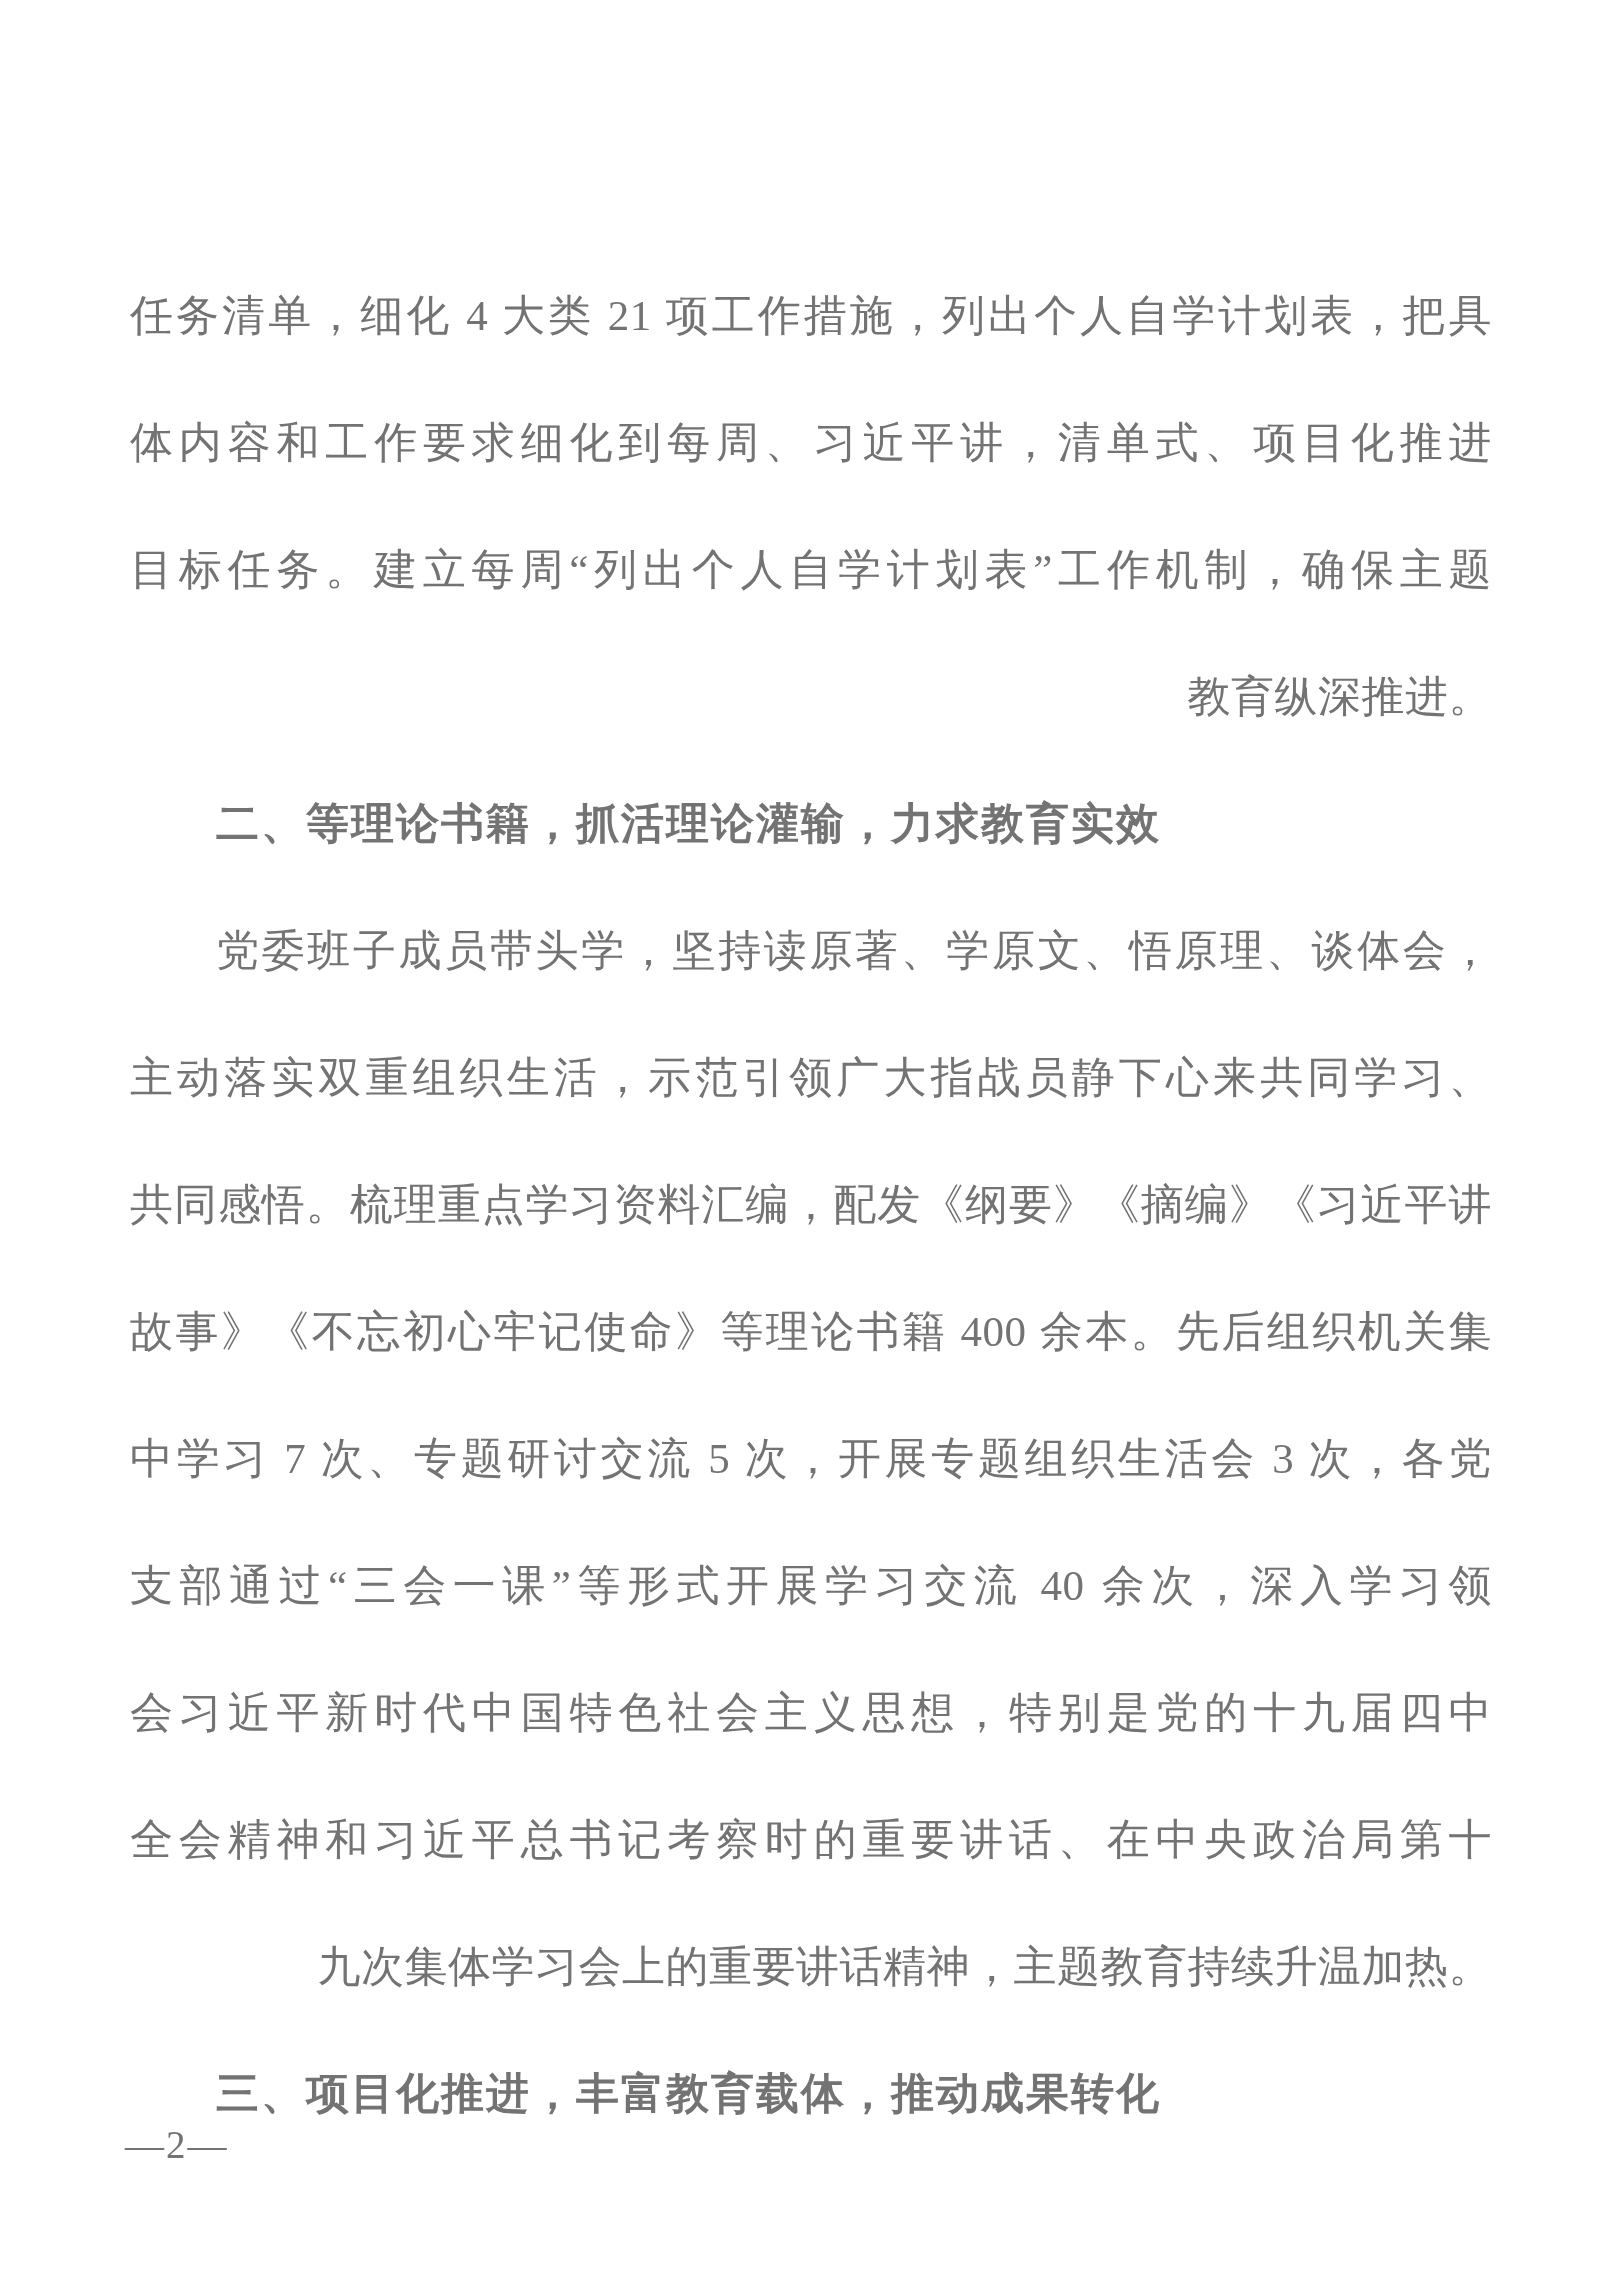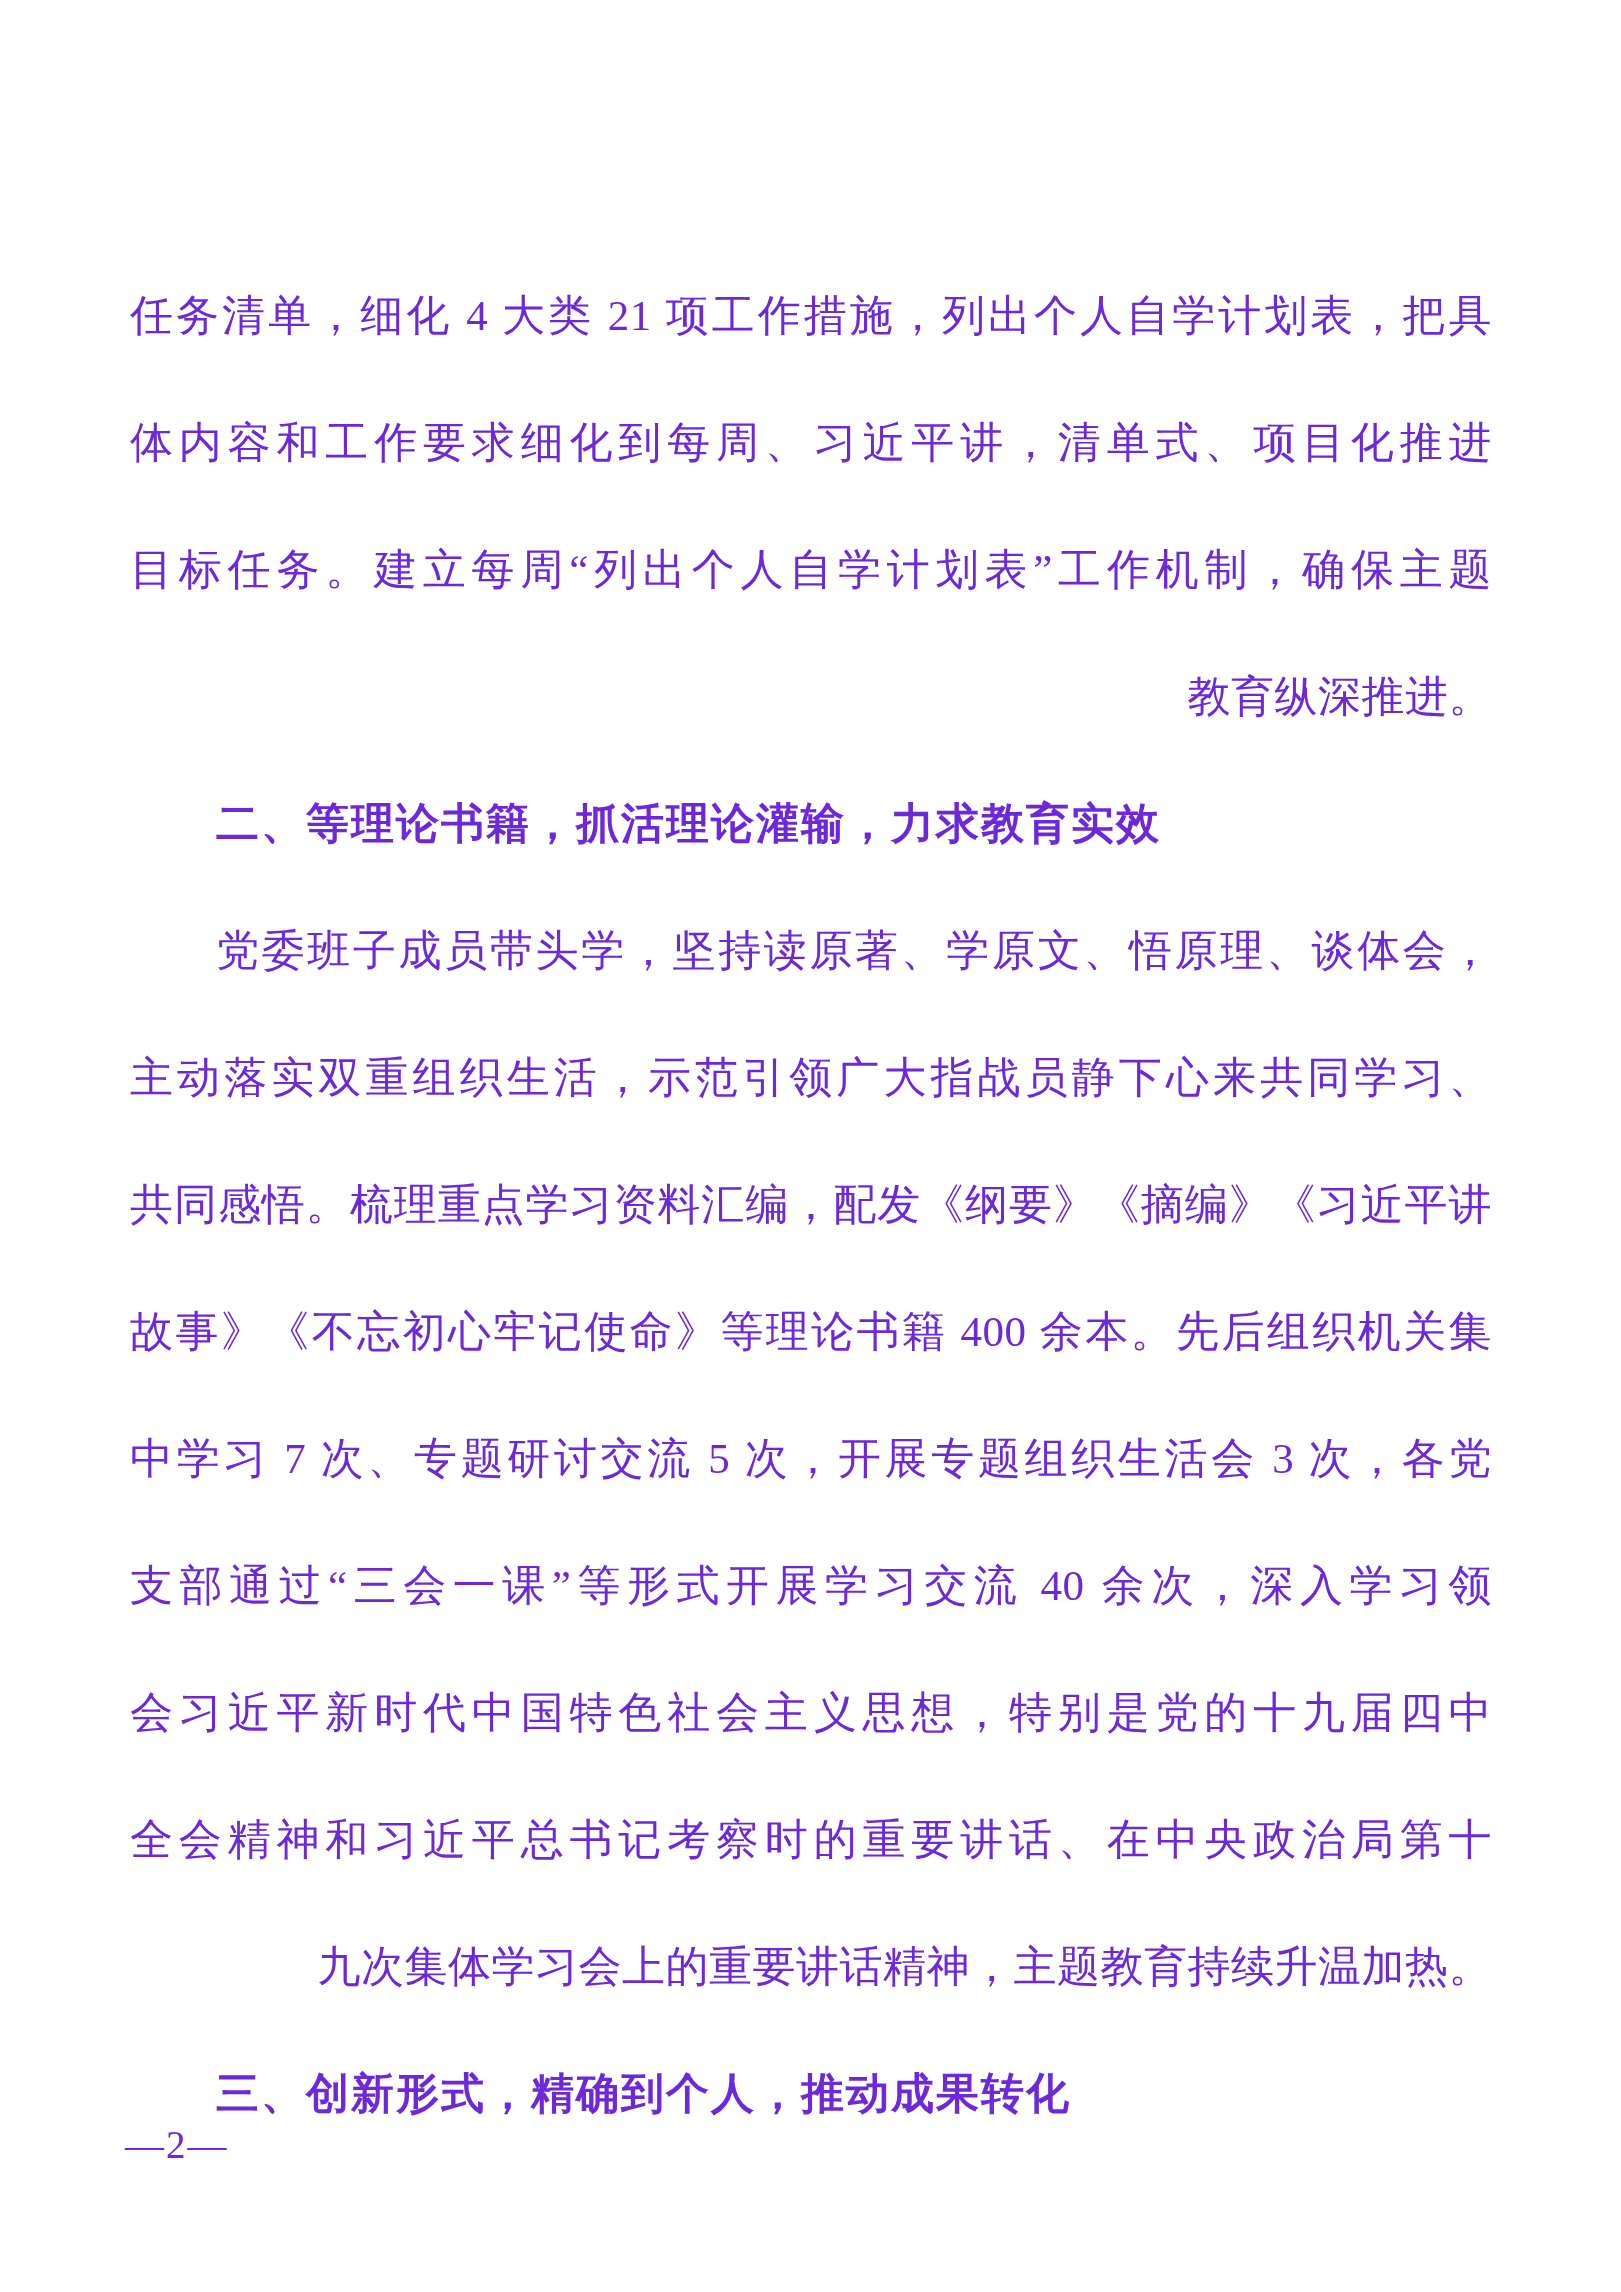--- a/index.html
+++ b/index.html
@@ -8,21 +8,21 @@
     background: #e8e8e8;
   }
   .page {
     position: relative;
     width: 1621px;
     height: 2293px;
     background: #ffffff;
     margin: 0 auto;
     overflow: hidden;
     font-family: "Liberation Serif", "DejaVu Serif", serif;
-    color: #6d28d9;
+    color: #737373;
   }
   .content {
     position: absolute;
     top: 252px;
     left: 130px;
     width: 1362px;
   }
   .line {
     height: 127px;
     line-height: 127px;
@@ -70,17 +70,17 @@
     <div class="line heading">二、等理论书籍，抓活理论灌输，力求教育实效</div>
     <div class="line justify indent">党委班子成员带头学，坚持读原著、学原文、悟原理、谈体会，</div>
     <div class="line justify">主动落实双重组织生活，示范引领广大指战员静下心来共同学习、</div>
     <div class="line justify">共同感悟。梳理重点学习资料汇编，配发《纲要》《摘编》《习近平讲</div>
     <div class="line justify">故事》《不忘初心牢记使命》等理论书籍 400 余本。先后组织机关集</div>
     <div class="line justify">中学习 7 次、专题研讨交流 5 次，开展专题组织生活会 3 次，各党</div>
     <div class="line justify">支部通过“三会一课”等形式开展学习交流 40 余次，深入学习领</div>
     <div class="line justify">会习近平新时代中国特色社会主义思想，特别是党的十九届四中</div>
     <div class="line justify">全会精神和习近平总书记考察时的重要讲话、在中央政治局第十</div>
     <div class="line last">九次集体学习会上的重要讲话精神，主题教育持续升温加热。</div>
-    <div class="line heading">三、创新形式，精确到个人，推动成果转化</div>
+    <div class="line heading">三、项目化推进，丰富教育载体，推动成果转化</div>
   </div>
   <div class="footer">—2—</div>
 </div>
 
 
 </body></html>

